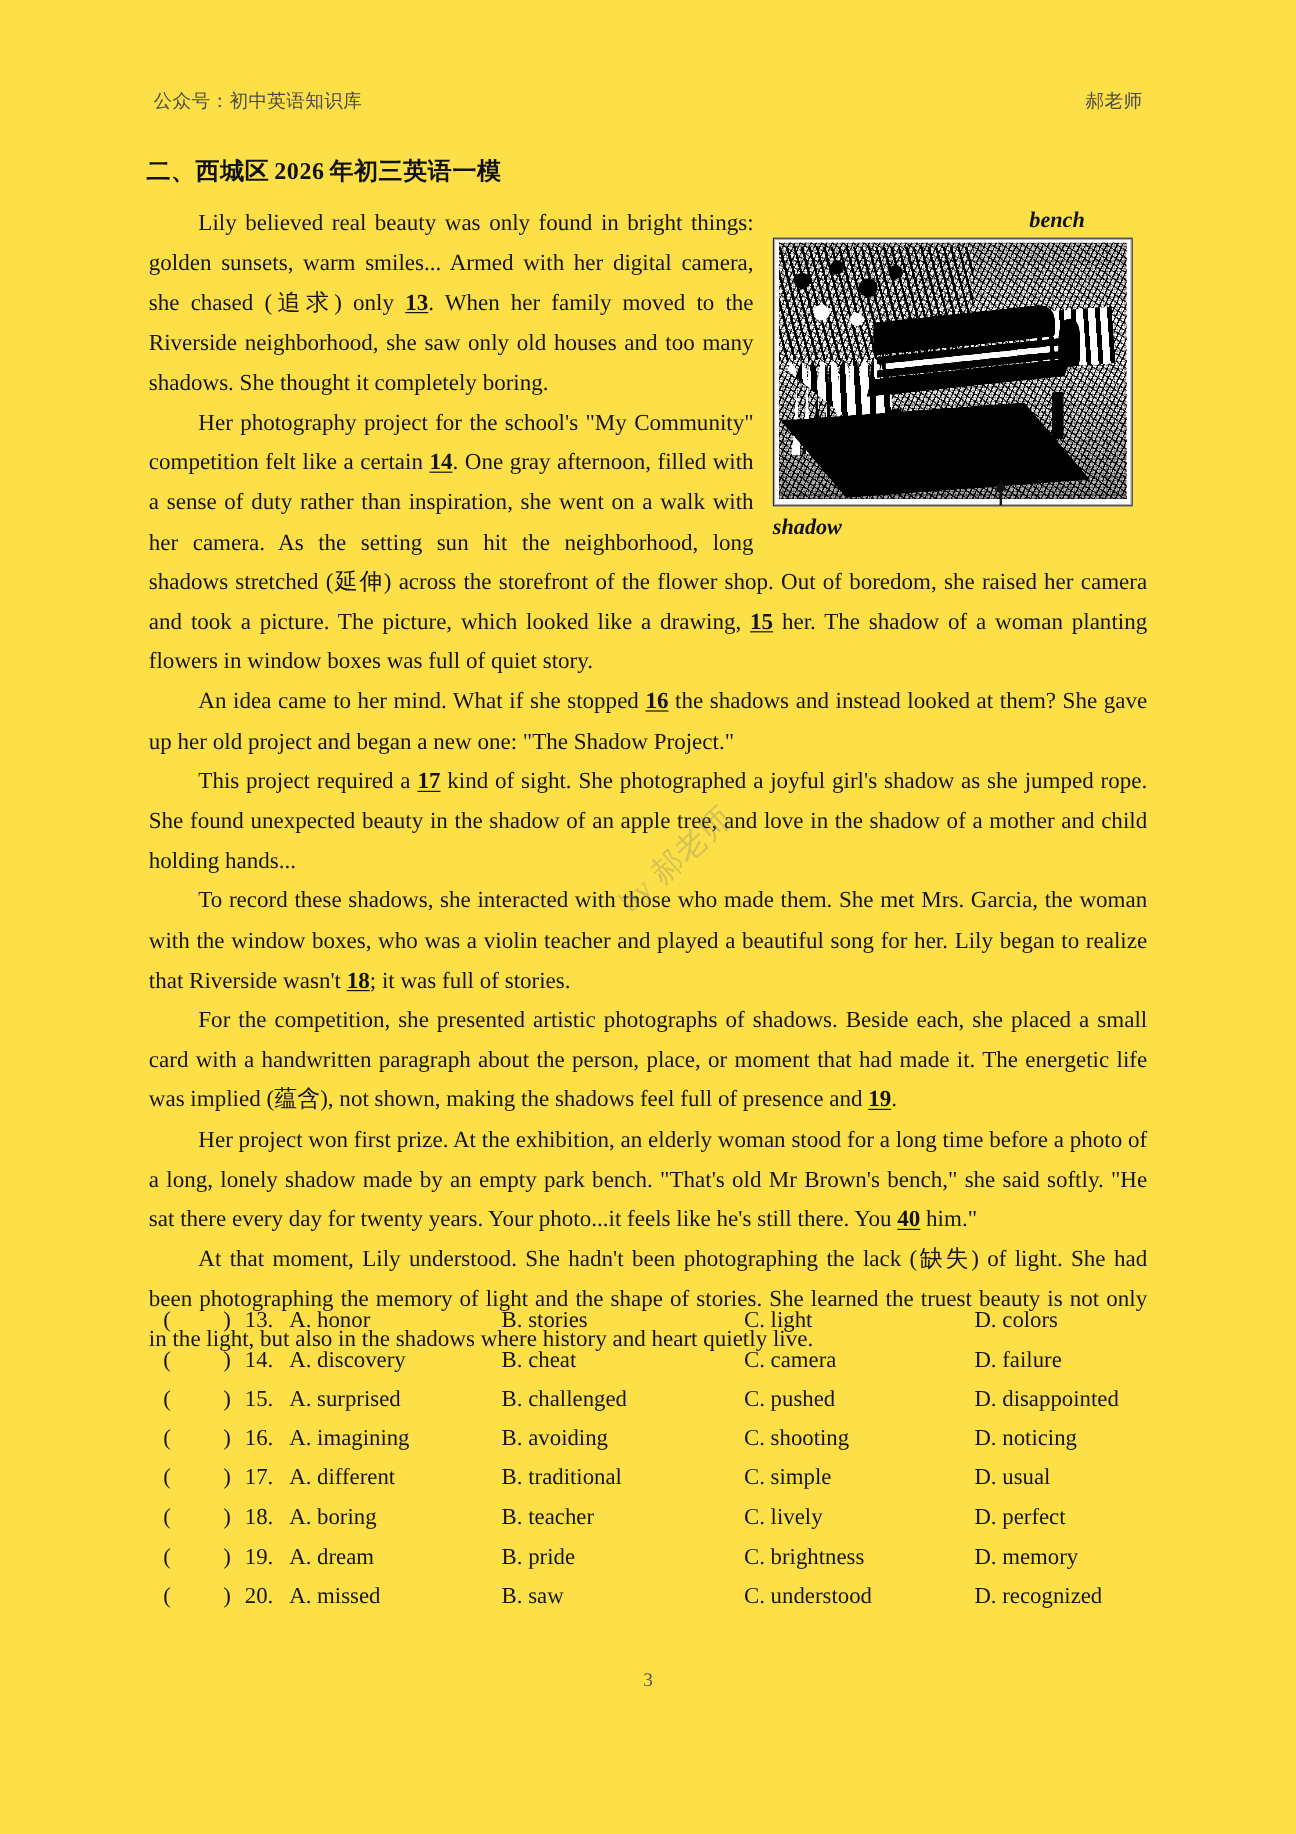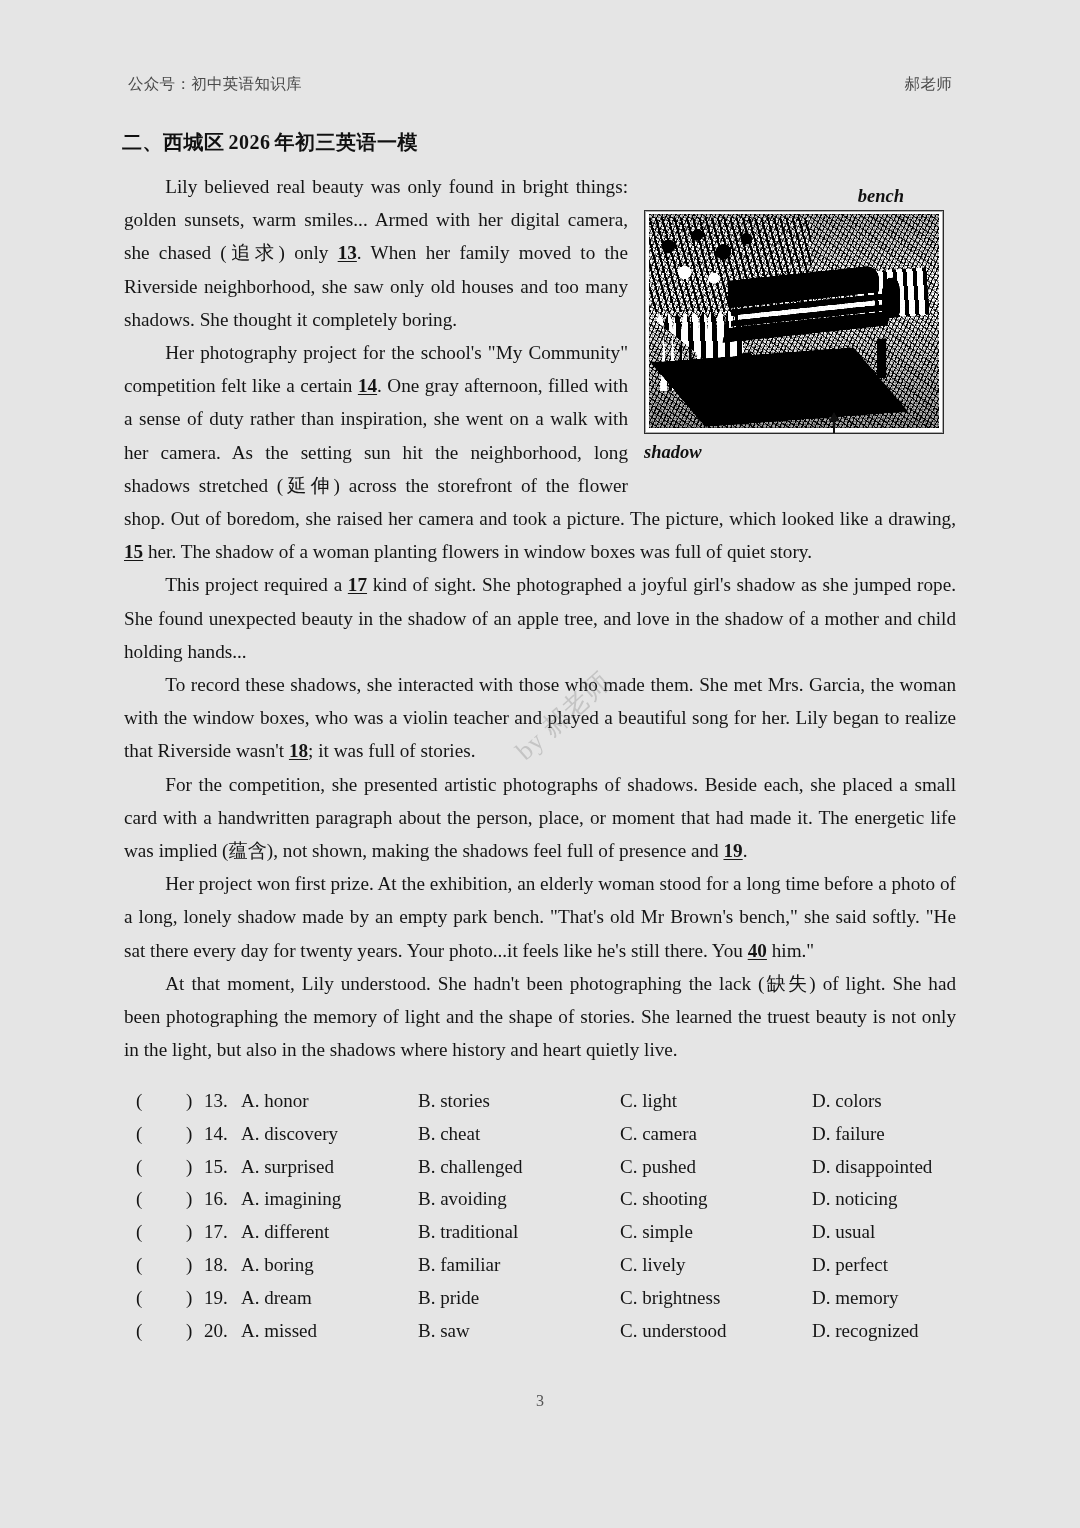--- a/index.html
+++ b/index.html
@@ -13,21 +13,21 @@
     position: relative;
     font-family: "Liberation Serif", "DejaVu Serif", serif;
     color: #1a1a1a;
     overflow: hidden;
   }
   .page {
     position: absolute;
     inset: 0;
     width: 1080px;
     height: 1528px;
-    background: #e5e5e5;
+    background: #fde047;
   }
 
   
   .runhead {
     position: absolute;
     top: 74px;
     left: 128px;
     right: 128px;
     height: 24px;
     display: flex;
@@ -82,21 +82,21 @@
     margin: 0 0 6px 16px;
     shape-margin: 8px;
   }
   .fig-label {
     font-weight: bold;
     font-style: italic;
     font-size: 18.5px;
     line-height: 28px;
     color: #111;
   }
-  .fig-label.top { text-align: right; padding-right: 52px; margin-top: 12px; }
+  .fig-label.top { text-align: right; padding-right: 52px; }
   .fig-label.bottom { text-align: left; padding-right: 40px; padding-top: 4px;}
   .photo-wrap {
     position: relative;
     width: 300px;
     height: 224px;
     border: 1px solid #2b2b2b;
     background: #ffffff;
     padding: 3px 4px 5px 4px;
     box-sizing: border-box;
     overflow: hidden;
@@ -312,20 +312,21 @@
         </div>
         <div class="ph-arrow"></div>
       </div>
       <div class="fig-label bottom">shadow</div>
     </div>
 
     <p><span>Lily believed real beauty was only found in bright things: golden sunsets, warm smiles... Armed with her digital camera, she chased (追求) only </span><span class="blank">13</span><span>. When her family moved to the Riverside neighborhood, she saw only old houses and too many shadows. She thought it completely boring.</span></p>
 
     <p><span>Her photography project for the school's "My Community" competition felt like a certain </span><span class="blank">14</span><span>. One gray afternoon, filled with a sense of duty rather than inspiration, she went on a walk with her camera. As the setting sun hit the neighborhood, long shadows stretched (延伸) across the storefront of the flower shop. Out of boredom, she raised her camera and took a picture. The picture, which looked like a drawing, </span><span class="blank">15</span><span> her. The shadow of a woman planting flowers in window boxes was full of quiet story.</span></p>
 
+    <p><span>An idea came to her mind. What if she stopped </span><span class="blank">16</span><span> the shadows and instead looked at them? She gave up her old project and began a new one: "The Shadow Project."</span></p>
 
     <p><span>This project required a </span><span class="blank">17</span><span> kind of sight. She photographed a joyful girl's shadow as she jumped rope. She found unexpected beauty in the shadow of an apple tree, and love in the shadow of a mother and child holding hands...</span></p>
 
     <p><span>To record these shadows, she interacted with those who made them. She met Mrs. Garcia, the woman with the window boxes, who was a violin teacher and played a beautiful song for her. Lily began to realize that Riverside wasn't </span><span class="blank">18</span><span>; it was full of stories.</span></p>
 
     <p><span>For the competition, she presented artistic photographs of shadows. Beside each, she placed a small card with a handwritten paragraph about the person, place, or moment that had made it. The energetic life was implied (蕴含), not shown, making the shadows feel full of presence and </span><span class="blank">19</span><span>.</span></p>
 
     <p><span>Her project won first prize. At the exhibition, an elderly woman stood for a long time before a photo of a long, lonely shadow made by an empty park bench. "That's old Mr Brown's bench," she said softly. "He sat there every day for twenty years. Your photo...it feels like he's still there. You </span><span class="blank">40</span><span> him."</span></p>
 
     <p>At that moment, Lily understood. She hadn't been photographing the lack (缺失) of light. She had been photographing the memory of light and the shape of stories. She learned the truest beauty is not only in the light, but also in the shadows where history and heart quietly live.</p>
@@ -377,21 +378,21 @@
       <span class="optA">A. different</span>
       <span class="optB">B. traditional</span>
       <span class="optC">C. simple</span>
       <span class="optD">D. usual</span>
     </div>
     <div class="qrow">
       <span class="paren-open">(</span>
       <span class="paren-close">)</span>
       <span class="qnum">18.</span>
       <span class="optA">A. boring</span>
-      <span class="optB">B. familiar</span>
+      <span class="optB">B. teacher</span>
       <span class="optC">C. lively</span>
       <span class="optD">D. perfect</span>
     </div>
     <div class="qrow">
       <span class="paren-open">(</span>
       <span class="paren-close">)</span>
       <span class="qnum">19.</span>
       <span class="optA">A. dream</span>
       <span class="optB">B. pride</span>
       <span class="optC">C. brightness</span>

